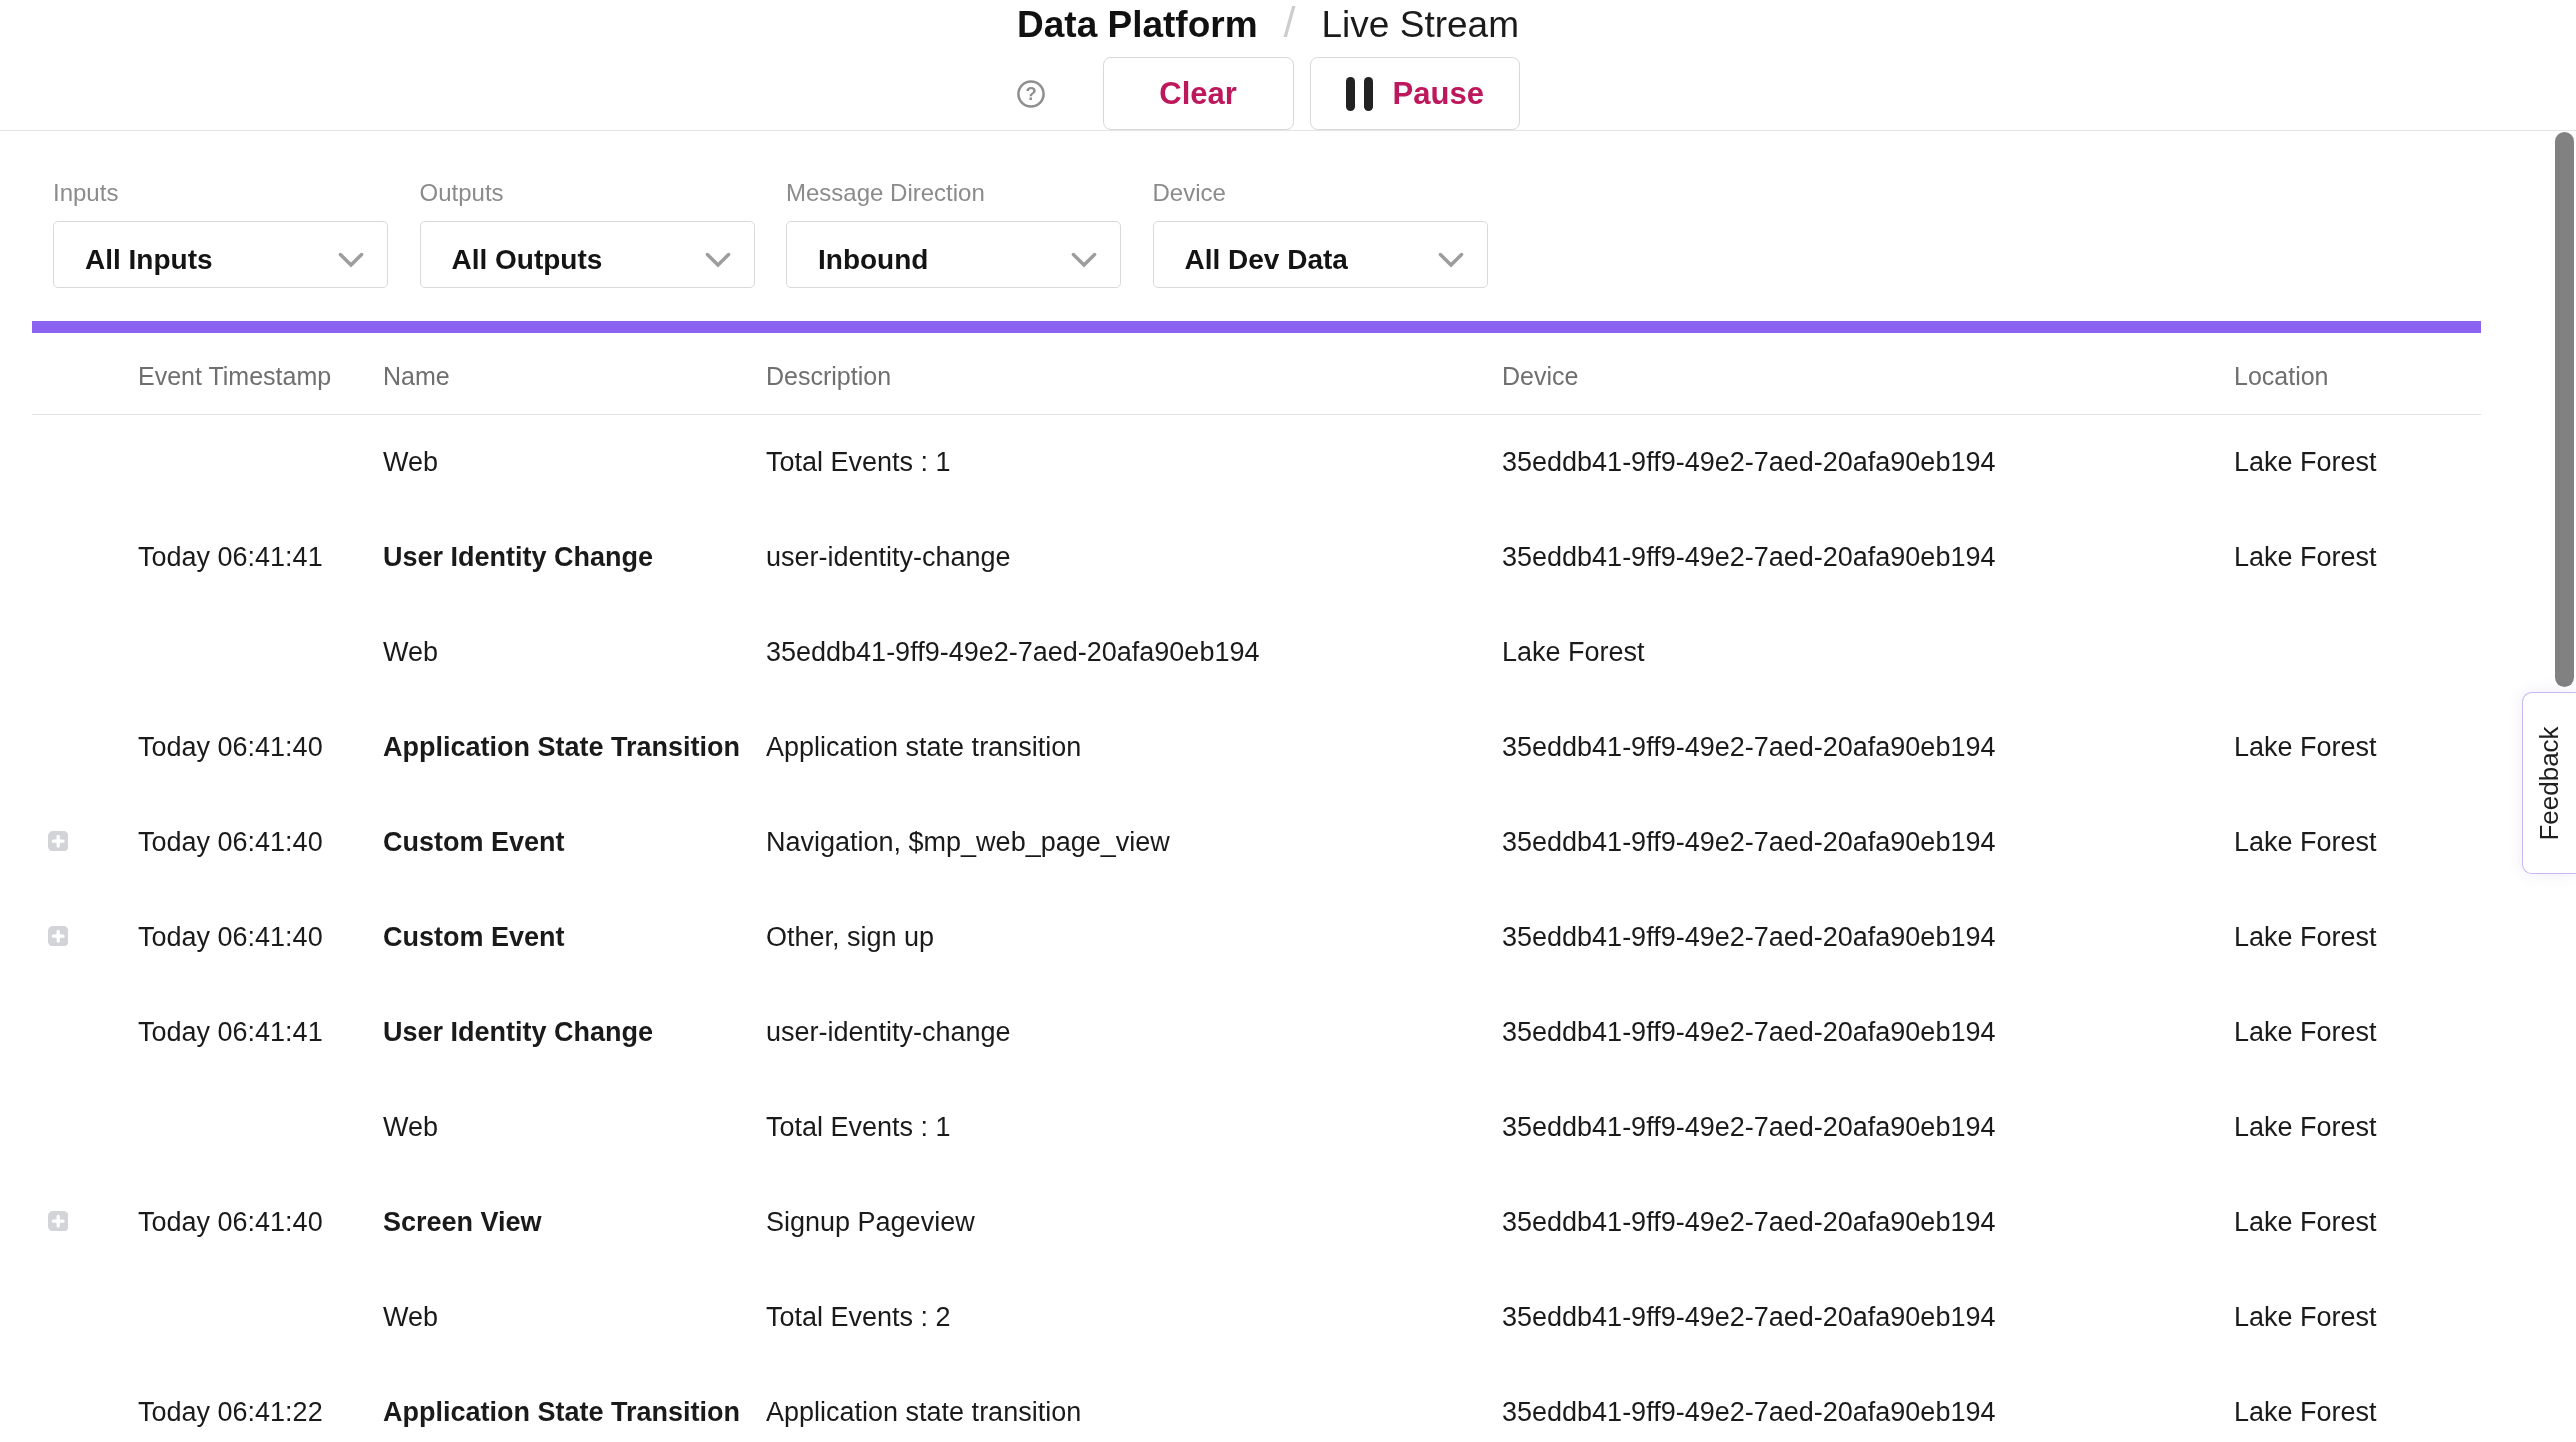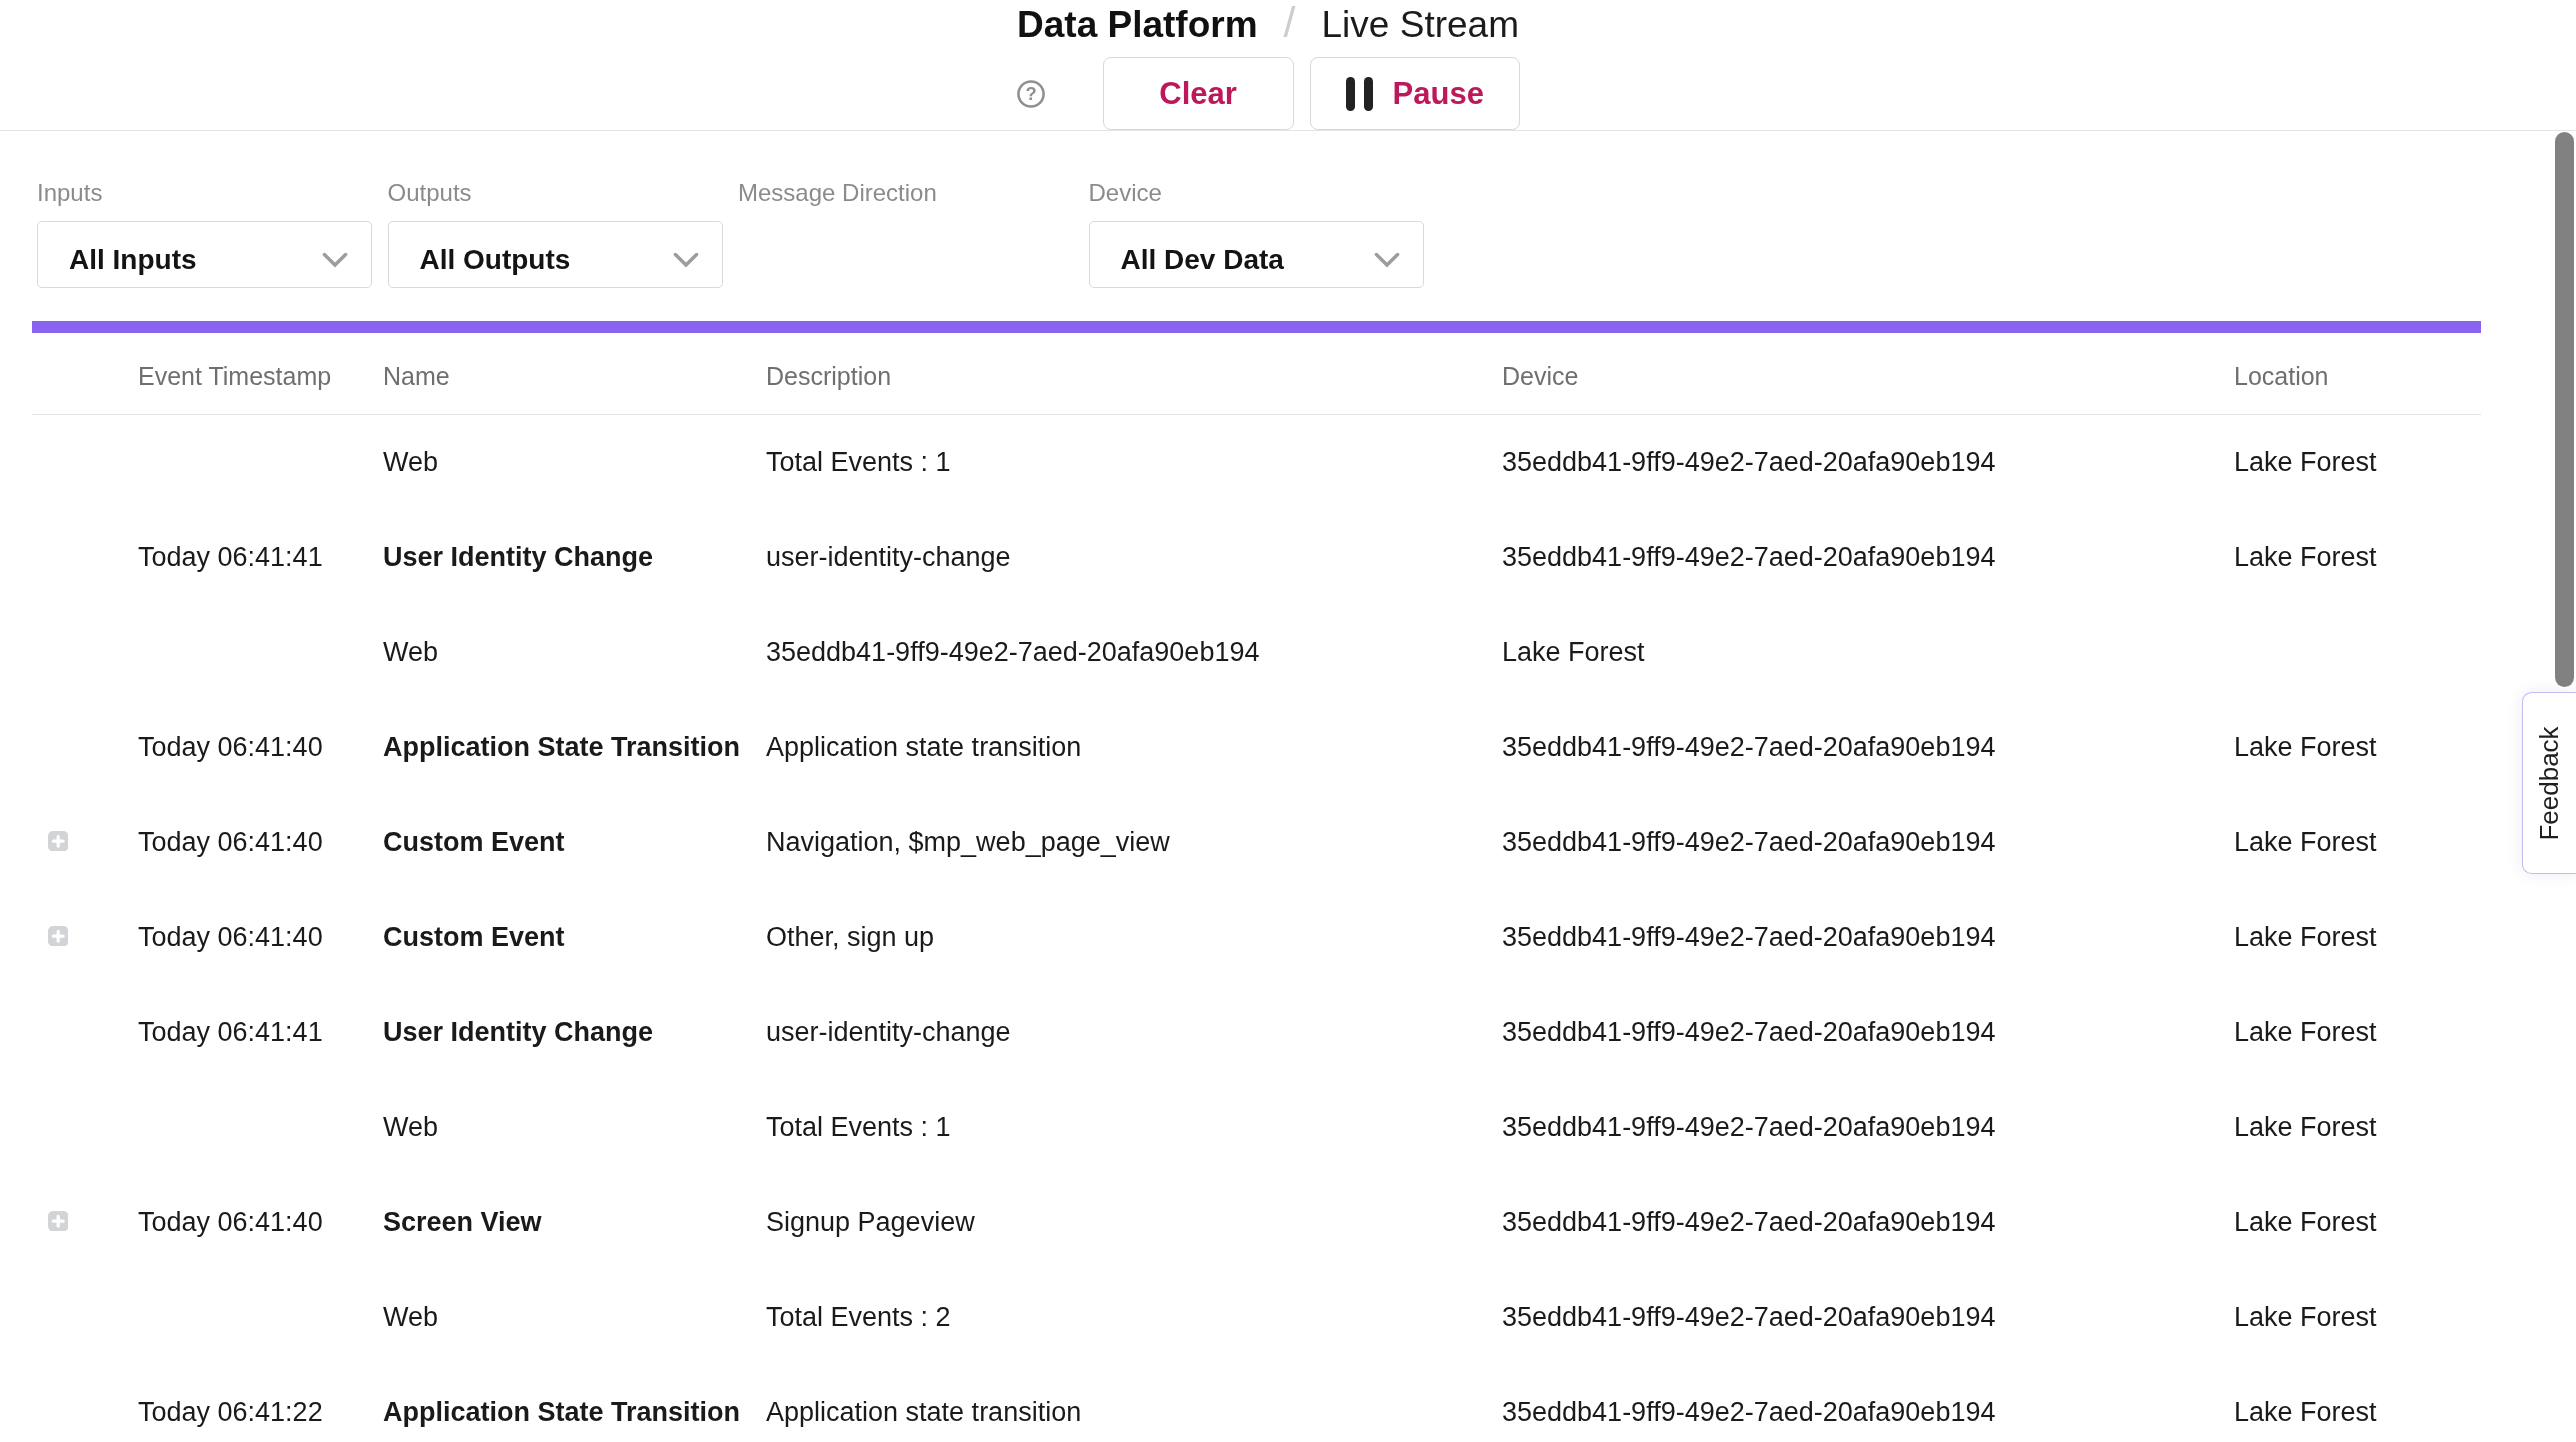--- a/index.html
+++ b/index.html
@@ -30,21 +30,21 @@
     display:flex; align-items:center; justify-content:center; gap:19.4px;
     padding:0 35px; cursor:pointer;
   }
   .btn.clear { min-width:191px; }
   .btn.pause { min-width:192px; }
   .pause-icon { display:flex; gap:9.7px; }
   .pause-icon i { display:block; width:8.7px; height:34px; background:#222; border-radius:4.4px; }
 
   
   .filters { display:flex; gap:15.5px; padding:47px 0 0 37px; }
-  .filter { width:335px; }
+  .filter { width:335px;margin-left:16px; }
   .filter-label { font-size:24px; line-height:29px; color:#8b8b8b; margin-bottom:13.6px; }
   .dropdown {
     height:67px; background:#fff; border:1.5px solid #d9d9d9; border-radius:4.9px;
     display:flex; align-items:center; justify-content:space-between;
     padding:12px 23px 0 31px; cursor:pointer;
   }
   .dropdown-value { font-size:28px; font-weight:700; color:#141414; }
   .chevron { flex:none; }
 
   
@@ -126,20 +126,26 @@
       <div class="filter-label">Outputs</div>
       <div class="dropdown">
         <span class="dropdown-value">All Outputs</span>
         <svg class="chevron" width="26" height="16.5" viewBox="0 0 27 17">
             <path d="M2.5 2.5l11 11 11-11" fill="none" stroke="#9d9d9d" stroke-width="3.6" stroke-linecap="round"></path>
           </svg>
       </div>
     </div>
     <div class="filter">
       <div class="filter-label">Message Direction</div>
+      <div class="dropdown">
+        <span class="dropdown-value">Inbound</span>
+        <svg class="chevron" width="26" height="16.5" viewBox="0 0 27 17">
+            <path d="M2.5 2.5l11 11 11-11" fill="none" stroke="#9d9d9d" stroke-width="3.6" stroke-linecap="round"></path>
+          </svg>
+      </div>
     </div>
     <div class="filter">
       <div class="filter-label">Device</div>
       <div class="dropdown">
         <span class="dropdown-value">All Dev Data</span>
         <svg class="chevron" width="26" height="16.5" viewBox="0 0 27 17">
             <path d="M2.5 2.5l11 11 11-11" fill="none" stroke="#9d9d9d" stroke-width="3.6" stroke-linecap="round"></path>
           </svg>
       </div>
     </div>

